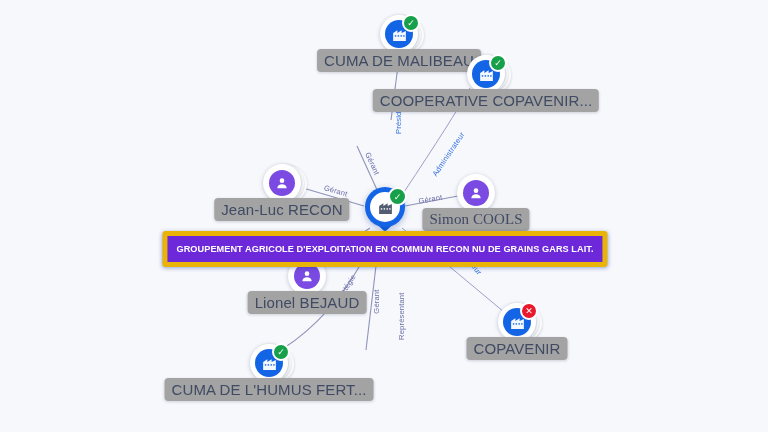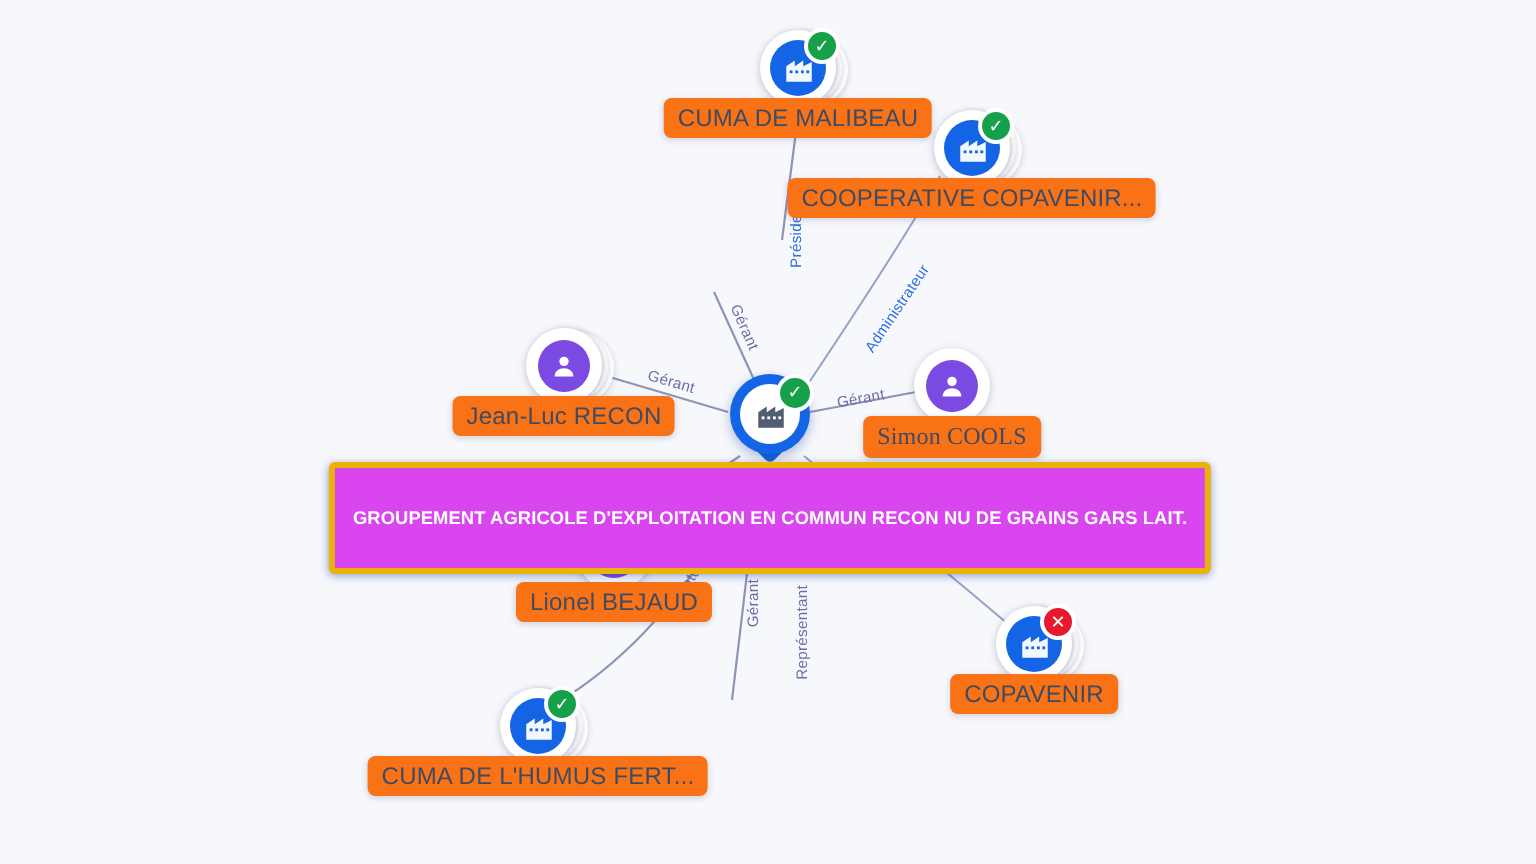--- a/index.html
+++ b/index.html
@@ -41,22 +41,22 @@
          right:-2px;top:-1px;border:2px solid #ffffff;
          display:flex;align-items:center;justify-content:center;
          font-size:9px;line-height:1;color:#fff;font-weight:bold;}
   .badge.ok{background:#17a04a;}
   .badge.ko{background:#e8192c;}
 
   
   .label{
     position:absolute;left:50%;transform:translateX(-50%);
     top:34px;
-    background:#f97316;color:#3f4a63;
-    font-size:12px;letter-spacing:.1px;white-space:nowrap;
+    background:#a3a3a3;color:#3f4a63;
+    font-size:15px;letter-spacing:.1px;white-space:nowrap;
     padding:3px 7px;border-radius:4px;
     box-shadow:0 1px 3px rgba(40,50,90,.20);
   }
 
   
   .pin{position:absolute;transform:translate(-50%,-50%);}
   .pin-body{position:relative;width:40px;height:40px;}
   .pin-ring{position:absolute;left:0;top:0;width:40px;height:40px;border-radius:50%;
      background:#1464e6;box-shadow:0 2px 6px rgba(20,60,150,.35);}
   .pin-tail{position:absolute;left:50%;top:27px;transform:translateX(-50%) rotate(45deg);
@@ -64,24 +64,24 @@
   .pin-white{position:absolute;left:5px;top:5px;width:30px;height:30px;border-radius:50%;
      background:#ffffff;display:flex;align-items:center;justify-content:center;z-index:2;}
   .pin-badge{position:absolute;right:-2px;top:0px;width:15px;height:15px;border-radius:50%;
      background:#17a04a;border:2px solid #fff;z-index:3;
      display:flex;align-items:center;justify-content:center;color:#fff;font-size:9px;font-weight:bold;}
 
   
   .center-label{
     position:absolute;left:50%;transform:translateX(-50%);
     top:44px;
-    background:#d946ef;color:#ffffff;
-    border:3px solid #eab308;
+    background:#6d28d9;color:#ffffff;
+    border:5px solid #eab308;
     font-size:9.2px;font-weight:bold;letter-spacing:.05px;
-    white-space:nowrap;padding:20px 9px;border-radius:3px;
+    white-space:nowrap;padding:8px 9px;border-radius:3px;
     box-shadow:0 1px 4px rgba(20,60,150,.45);
     z-index:12;
   }
 
   
   .edge-label{
     position:absolute;transform-origin:center center;
     font-size:7.6px;letter-spacing:.15px;white-space:nowrap;
     pointer-events:none;
   }

